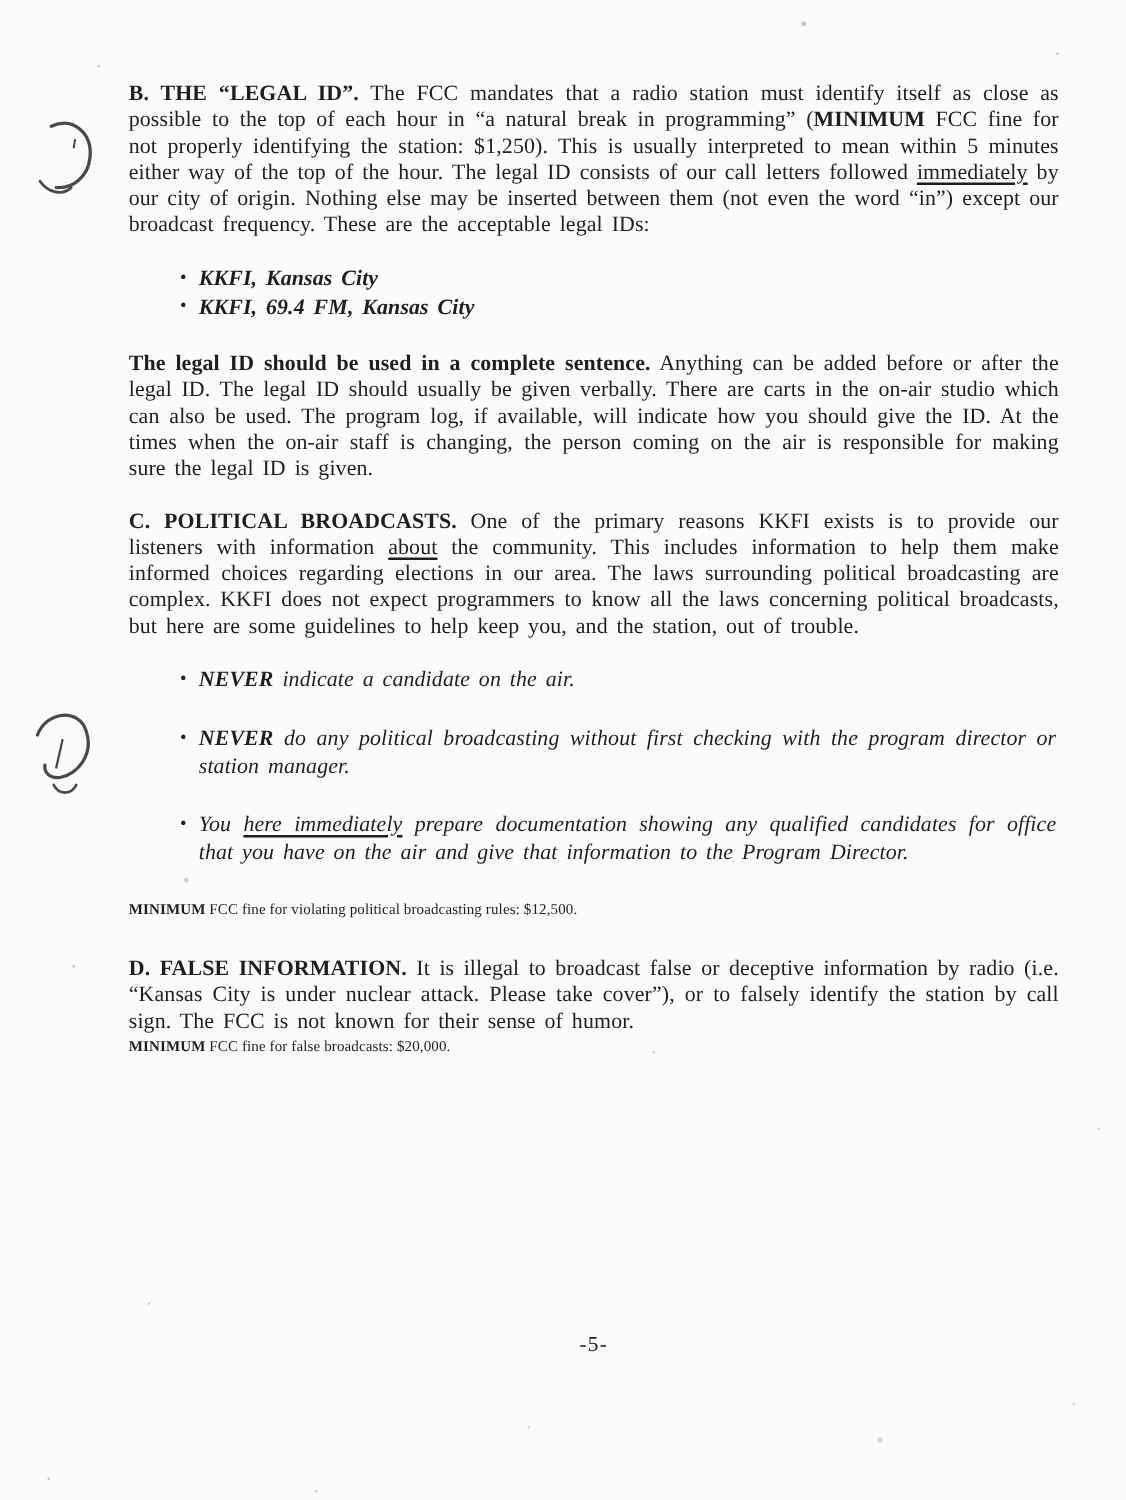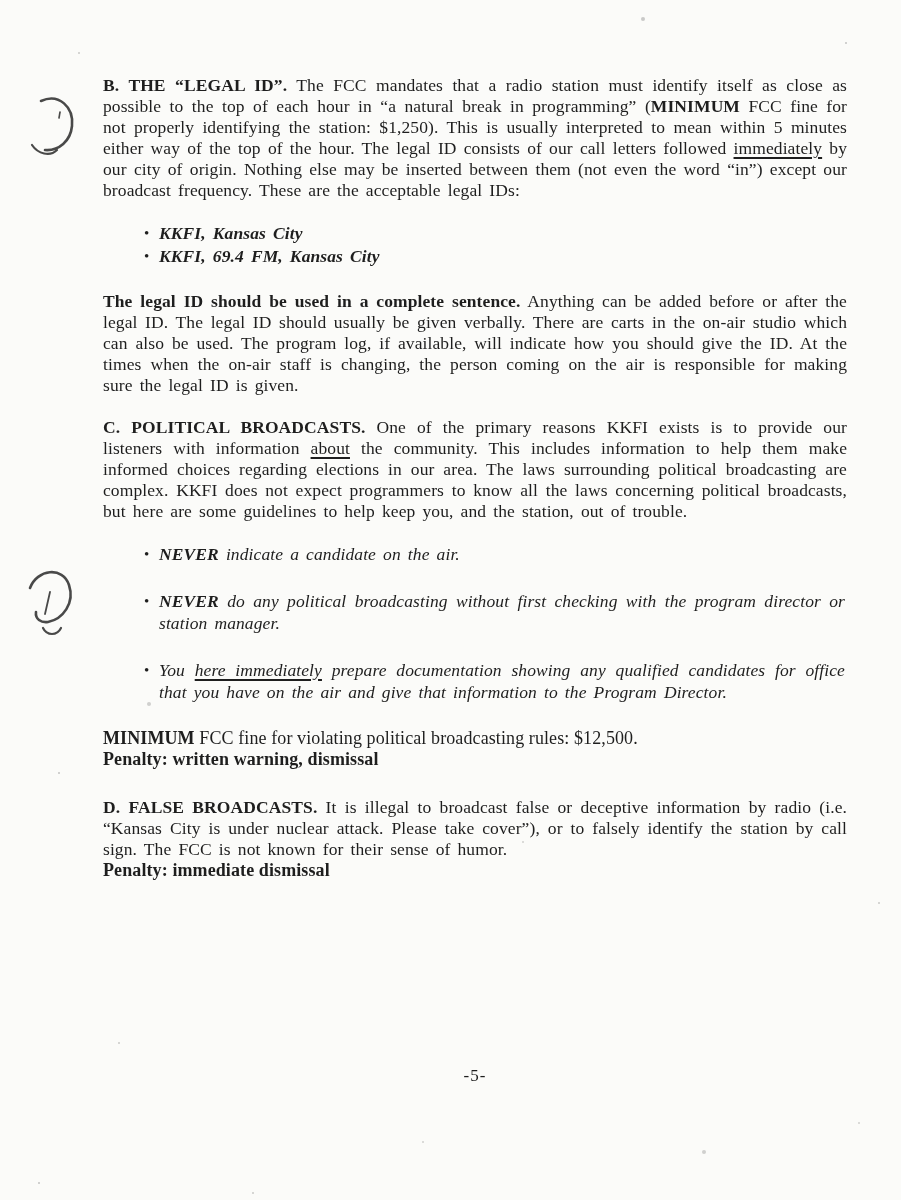--- a/index.html
+++ b/index.html
@@ -10,23 +10,22 @@
     font-family: "Liberation Serif", "DejaVu Serif", serif;
     color: #1e1e1e;
     overflow: hidden;
   }
   .page { position: absolute; inset: 0; }
   .column { position: absolute; left: 103px; top: 64px; width: 744px; }
   .para {
     font-size: 17.5px; line-height: 21px;
     text-align: justify; word-spacing: 2.6px; letter-spacing: 0.1px;
     margin-bottom: 21px;
-    margin-top: 11px;
   }
-  .line { font-size: 18px; line-height: 21.5px; letter-spacing: 0.1px; }
+  .line { font-size: 12px; line-height: 21.5px; letter-spacing: 0.1px; }
   .b { font-weight: 700; }
   .u { text-decoration: underline; text-decoration-thickness: 1.7px; text-underline-offset: 2.5px; }
   .list { list-style: none; margin: 0 0 24px 0; }
   .li { display: flex; font-size: 17.5px; line-height: 22.5px; letter-spacing: 0.1px; }
   .bullet { flex: 0 0 15px; margin-left: 41px; font-size: 15px; }
   .li-text { flex: 1; text-align: justify; word-spacing: 2.6px; padding-right: 2px; font-style: italic; }
   .list-spaced .li { margin-bottom: 24px; }
   .list-spaced .li:last-child { margin-bottom: 0; }
   .group { margin-bottom: 26px; }
   .gap-before { margin-top: 13px; }
@@ -108,27 +107,26 @@
       </li>
       <li class="li">
         <span class="bullet">•</span>
         <span class="li-text"><span>You </span><span class="u">here immediately</span><span> prepare documentation showing any qualified candidates for office that you have on the air and give that information to the Program Director.</span></span>
       </li>
     </ul>
 
 
     <div class="group gap-before">
       <div class="line"><span class="b">MINIMUM</span><span> FCC fine for violating political broadcasting rules:  $12,500.</span></div>
-      <div class="line"><span class="b">Penalty:  written warning, dismissal</span></div>
     </div>
 
-    <p class="para gap-before" style="margin-bottom:0"><span class="b">D.  FALSE BROADCASTS.</span><span>  It is illegal to broadcast false or deceptive information by radio (i.e.  “Kansas City is under nuclear attack.  Please take cover”), or to falsely identify the station by call sign.  The FCC  is not known for their sense of humor.</span></p>
+    <p class="para gap-before" style="margin-bottom:0"><span class="b">D.  FALSE INFORMATION.</span><span>  It is illegal to broadcast false or deceptive information by radio (i.e.  “Kansas City is under nuclear attack.  Please take cover”), or to falsely identify the station by call sign.  The FCC  is not known for their sense of humor.</span></p>
 
     <div class="group">
-      <div class="line"><span class="b">Penalty:  immediate dismissal</span></div>
+      <div class="line"><span class="b">MINIMUM</span><span> FCC fine for false broadcasts:  $20,000.</span></div>
     </div>
 
   </main>
 
   <footer class="footer">
     <span>-5-</span>
   </footer>
 
 </div>
 

